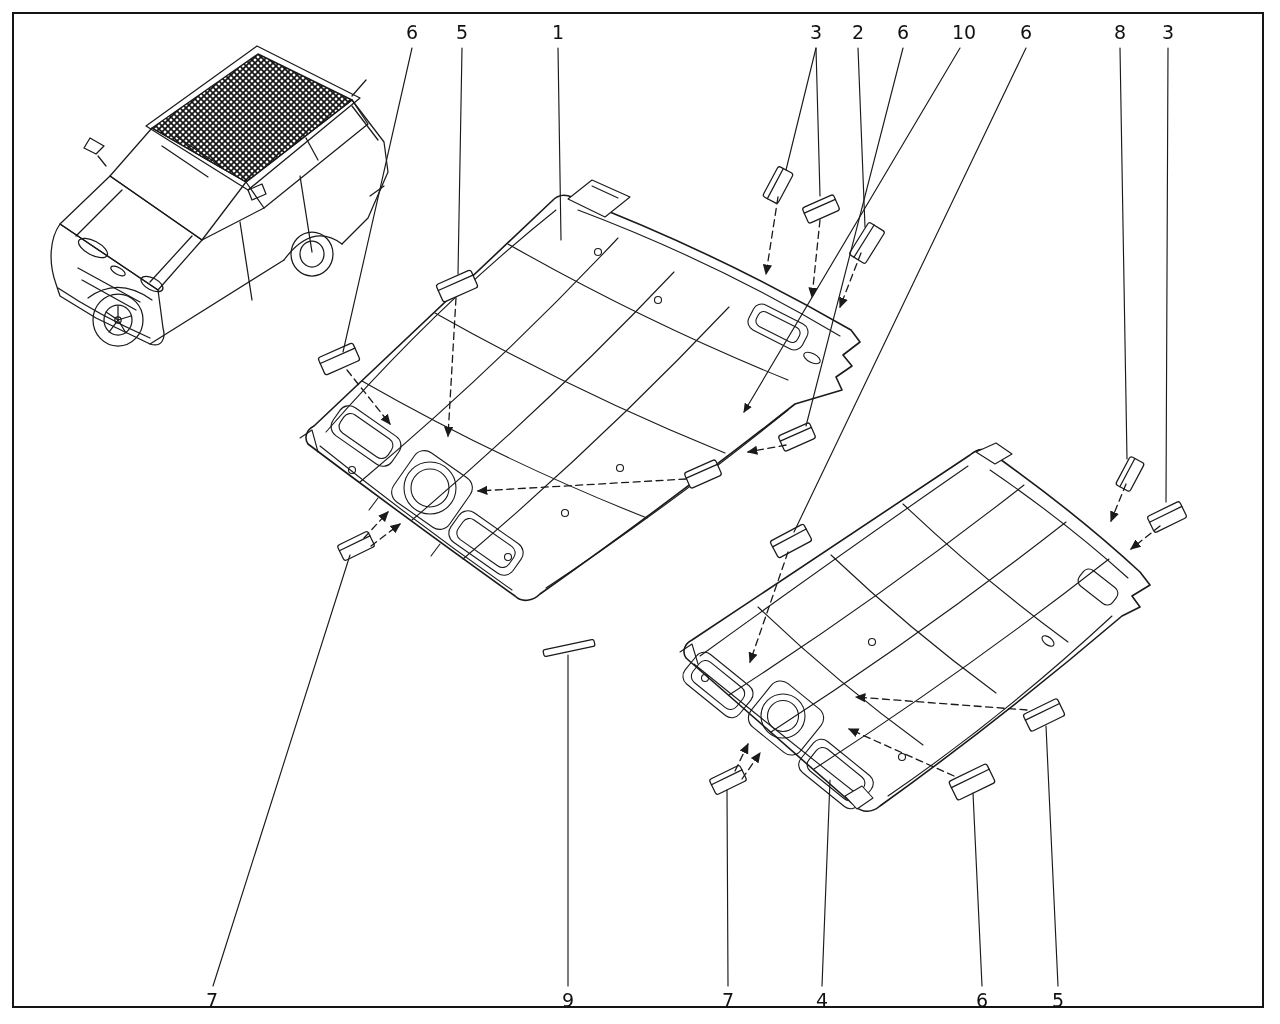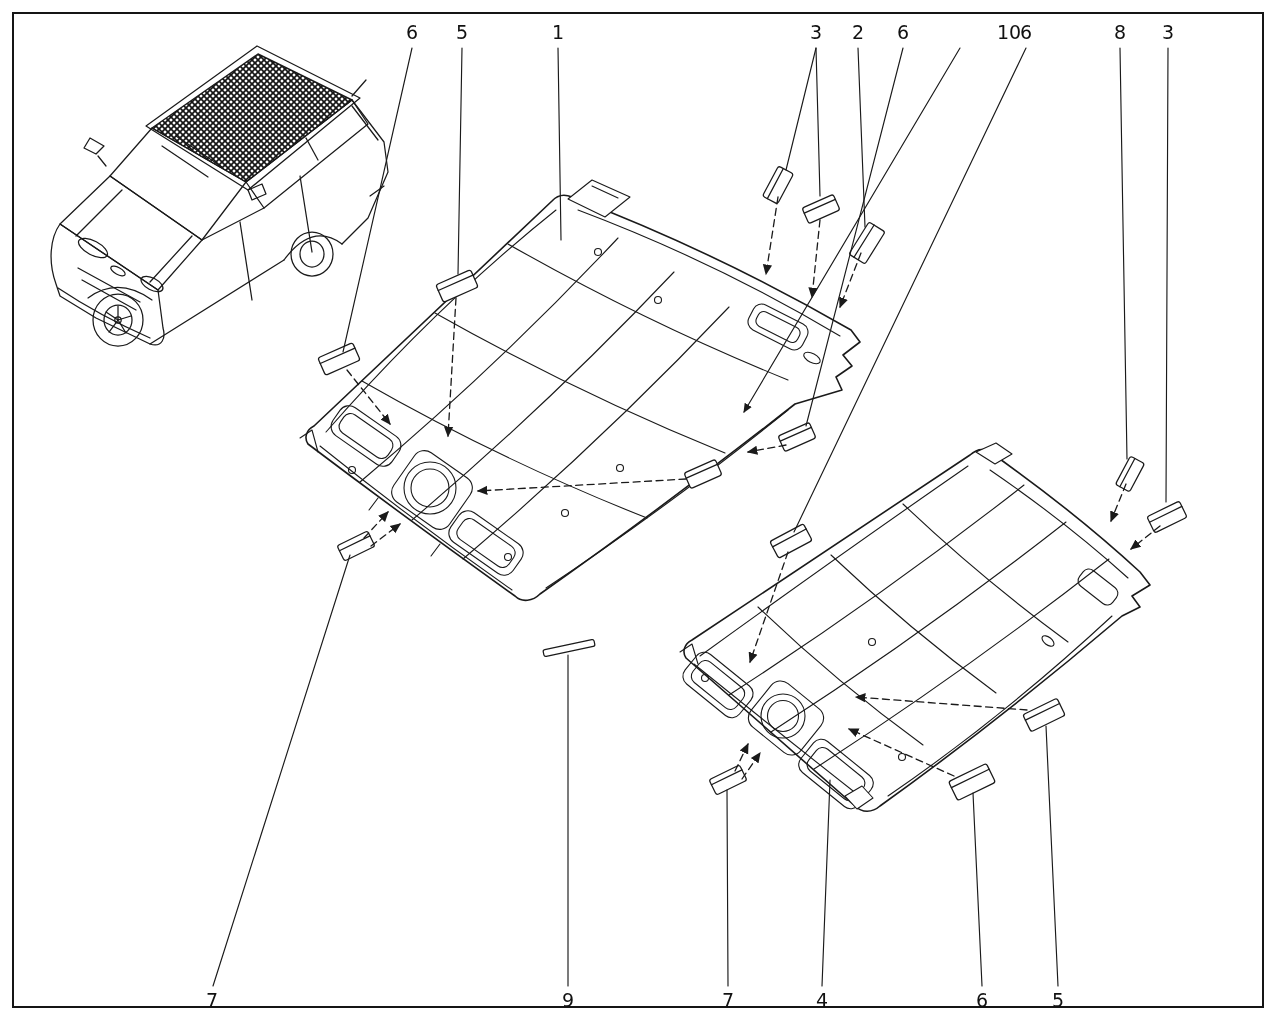--- a/index.html
+++ b/index.html
@@ -277,21 +277,21 @@
 
   <div class="frame"></div>
 
   <div>
     <div class="callout top" style="left:412px">6</div>
     <div class="callout top" style="left:462px">5</div>
     <div class="callout top" style="left:558px">1</div>
     <div class="callout top" style="left:816px">3</div>
     <div class="callout top" style="left:858px">2</div>
     <div class="callout top" style="left:903px">6</div>
-    <div class="callout top" style="left:1009px">10</div>
+    <div class="callout top" style="left:964px">10</div>
     <div class="callout top" style="left:1026px">6</div>
     <div class="callout top" style="left:1120px">8</div>
     <div class="callout top" style="left:1168px">3</div>
 
     <div class="callout bottom" style="left:212px">7</div>
     <div class="callout bottom" style="left:568px">9</div>
     <div class="callout bottom" style="left:728px">7</div>
     <div class="callout bottom" style="left:822px">4</div>
     <div class="callout bottom" style="left:982px">6</div>
     <div class="callout bottom" style="left:1058px">5</div>

